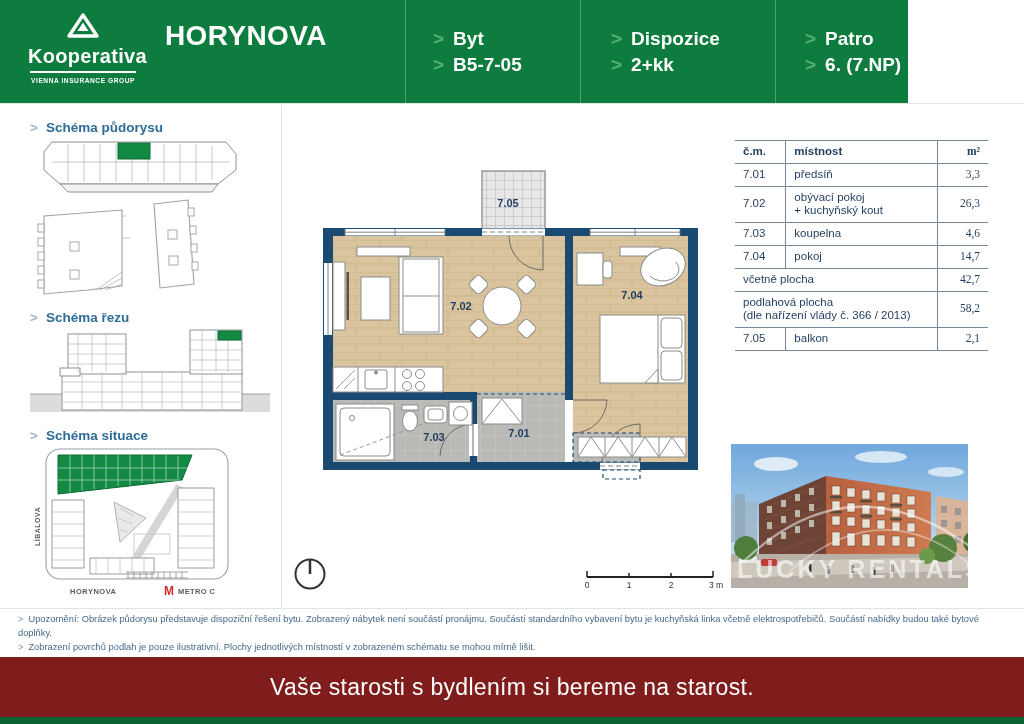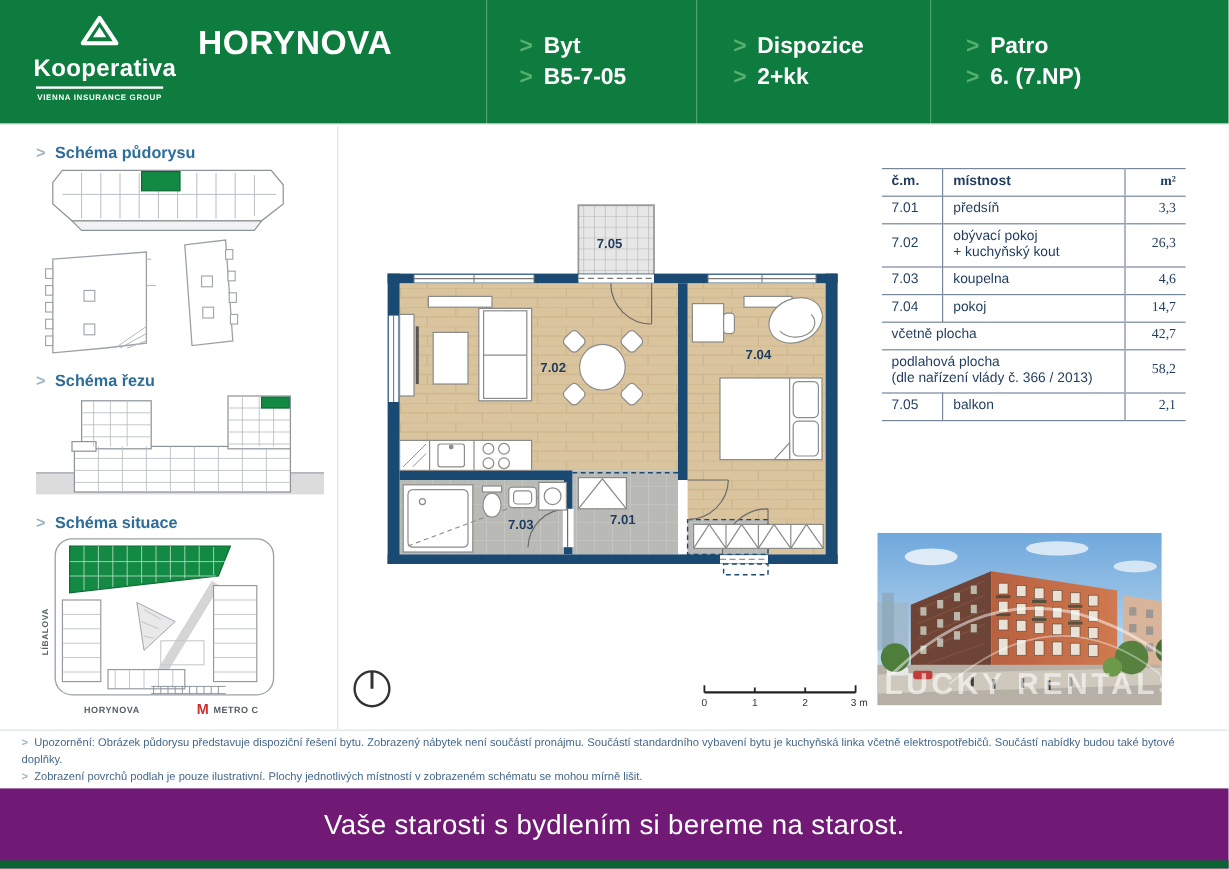--- a/index.html
+++ b/index.html
@@ -1,19 +1,19 @@
 <!DOCTYPE html>
 <html><head>
 <meta charset="utf-8">
 <style>
   html,body{margin:0;padding:0;background:#e9e9e9;}
   .page{position:relative;width:1024px;height:724px;background:#ffffff;overflow:hidden;
         font-family:"Liberation Sans","DejaVu Sans",sans-serif;-webkit-font-smoothing:antialiased;}
   
-  .header{position:absolute;left:0;top:0;width:1024px;height:103px;background:#0E7C3E;}
+  .header{position:absolute;left:0;top:0;width:908px;height:103px;background:#0E7C3E;}
   .hdr-div{position:absolute;top:0;width:1px;height:103px;background:rgba(255,255,255,.28);}
   .logo{position:absolute;left:28px;top:12px;width:110px;text-align:center;color:#fff;}
   .logo .name{font-size:20px;font-weight:700;letter-spacing:.3px;margin-top:2px;}
   .logo .rule{height:2px;background:#fff;margin:3px 2px 4px 2px;}
   .logo .grp{font-size:6.6px;font-weight:700;letter-spacing:.55px;}
   .title{position:absolute;left:165px;top:21px;color:#fff;font-size:28px;font-weight:800;
          line-height:1.1;letter-spacing:.4px;}
   .hfield{position:absolute;top:26px;color:#fff;font-size:19px;font-weight:700;line-height:26px;}
   .hfield .chev{color:#57B06E;margin-right:9px;font-weight:700;}
   
@@ -38,21 +38,21 @@
   .fp{position:absolute;left:288px;top:158px;}
   .fp text{font-weight:700;fill:#1F3C5E;font-size:11px;font-family:"Liberation Sans",sans-serif;}
   .northsvg{position:absolute;left:292px;top:555px;}
   .scalesvg{position:absolute;left:583px;top:566px;}
   
   .photo{position:absolute;left:731px;top:444px;width:237px;height:144px;overflow:hidden;}
   
   .disc{position:absolute;left:18px;top:612px;width:990px;color:#46688a;font-size:9.3px;line-height:14px;}
   .disc .chev{color:#9db4c4;margin-right:5px;font-weight:700;}
   
-  .footer{position:absolute;left:0;top:657px;width:1024px;height:60px;background:#701a75;
+  .footer{position:absolute;left:0;top:657px;width:1024px;height:60px;background:#7f1d1d;
           border-bottom:7px solid #0A6332;display:flex;align-items:center;justify-content:center;}
   .footer .slogan{color:#fff;font-size:23px;font-weight:400;letter-spacing:.3px;}
 </style>
 </head>
 <body>
 
 <div class="page">
 
   <div class="header">
     <div class="logo">

